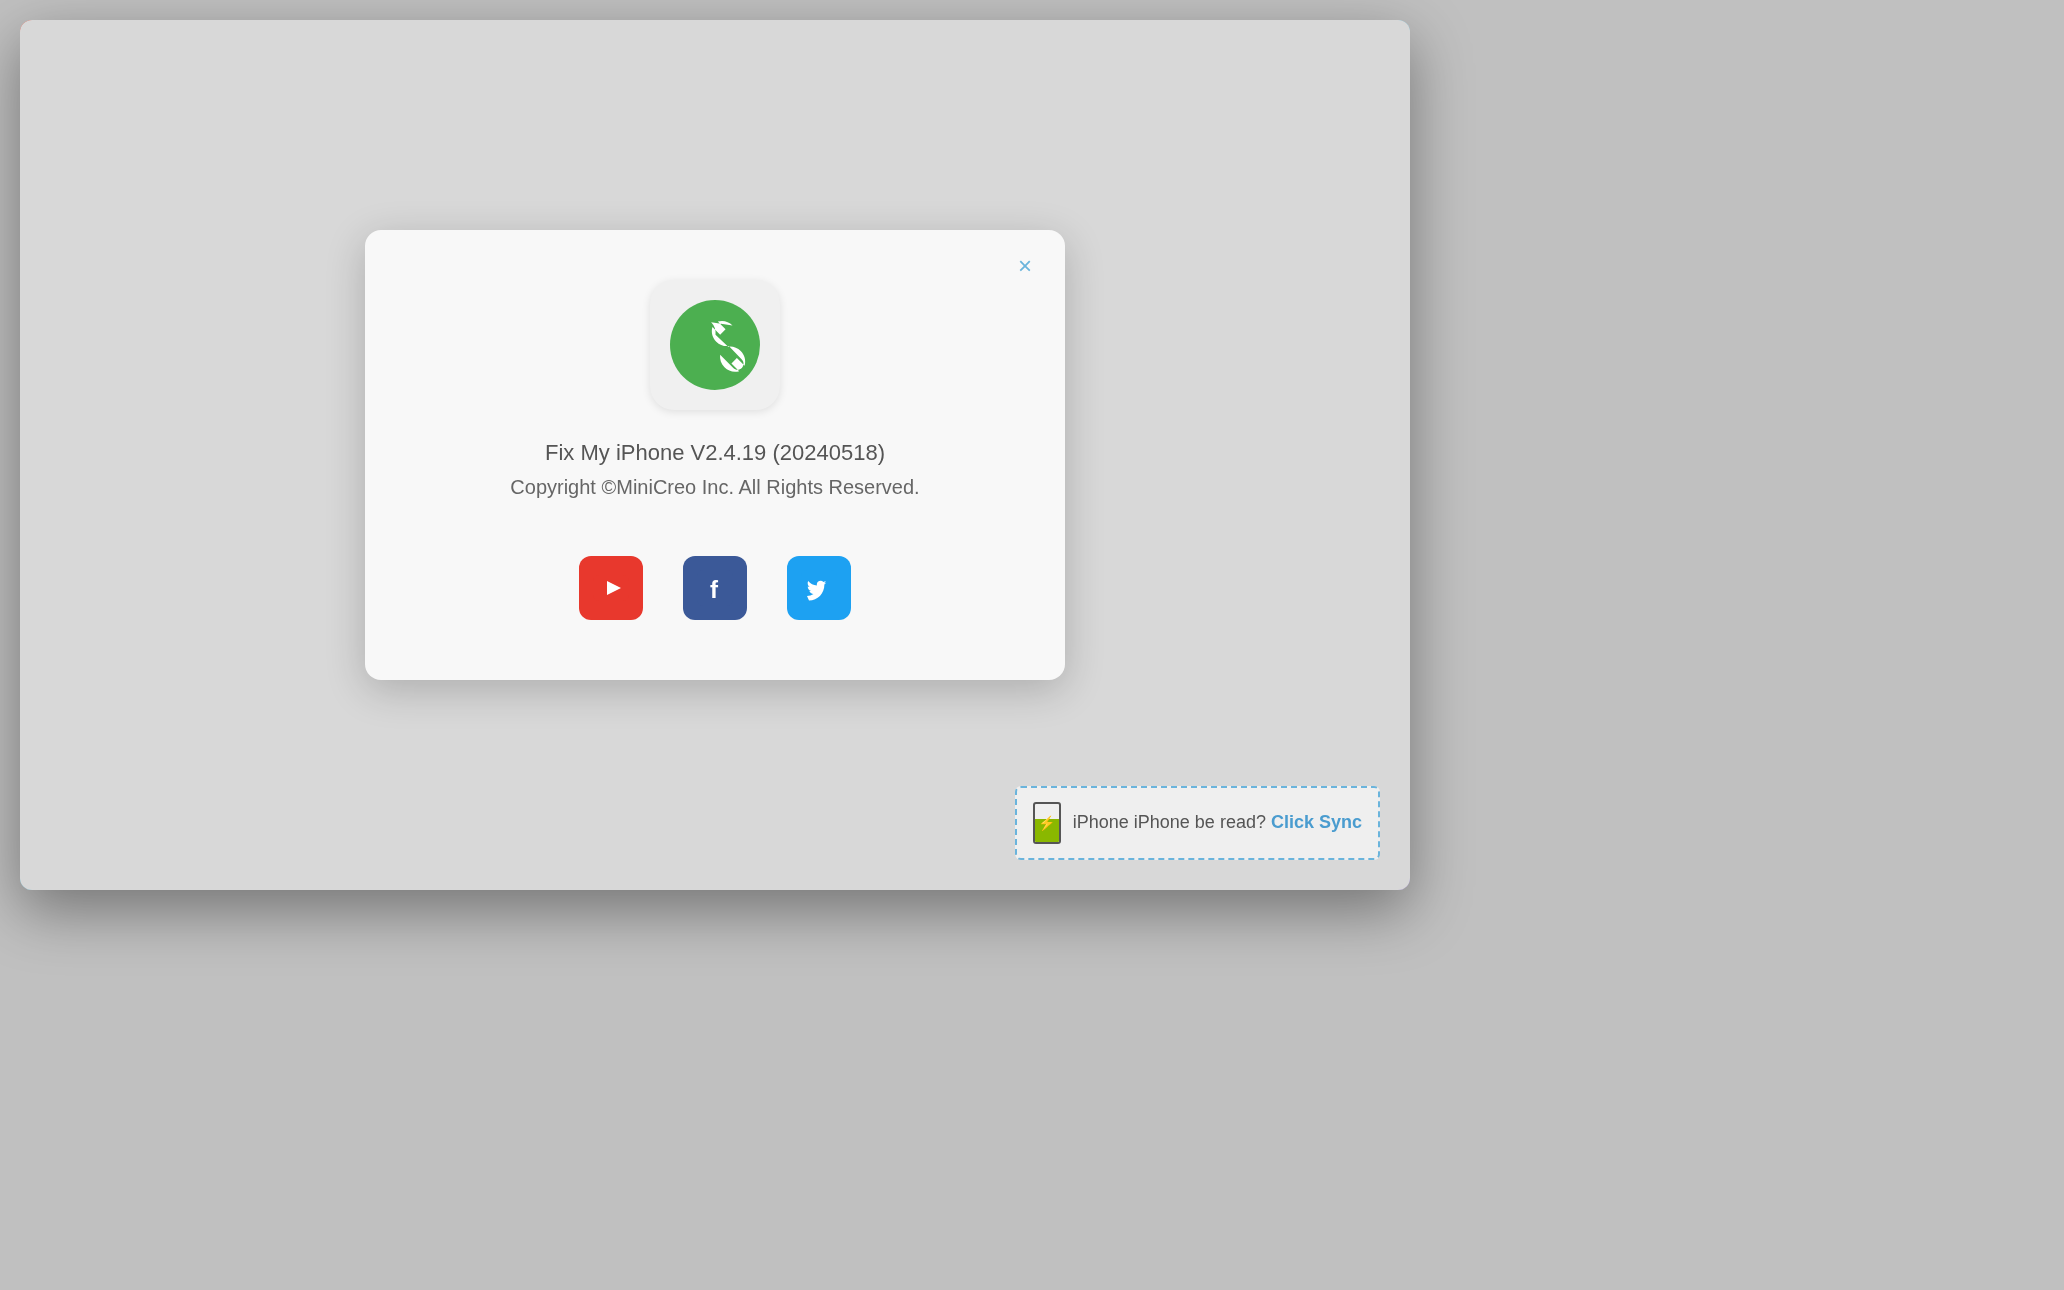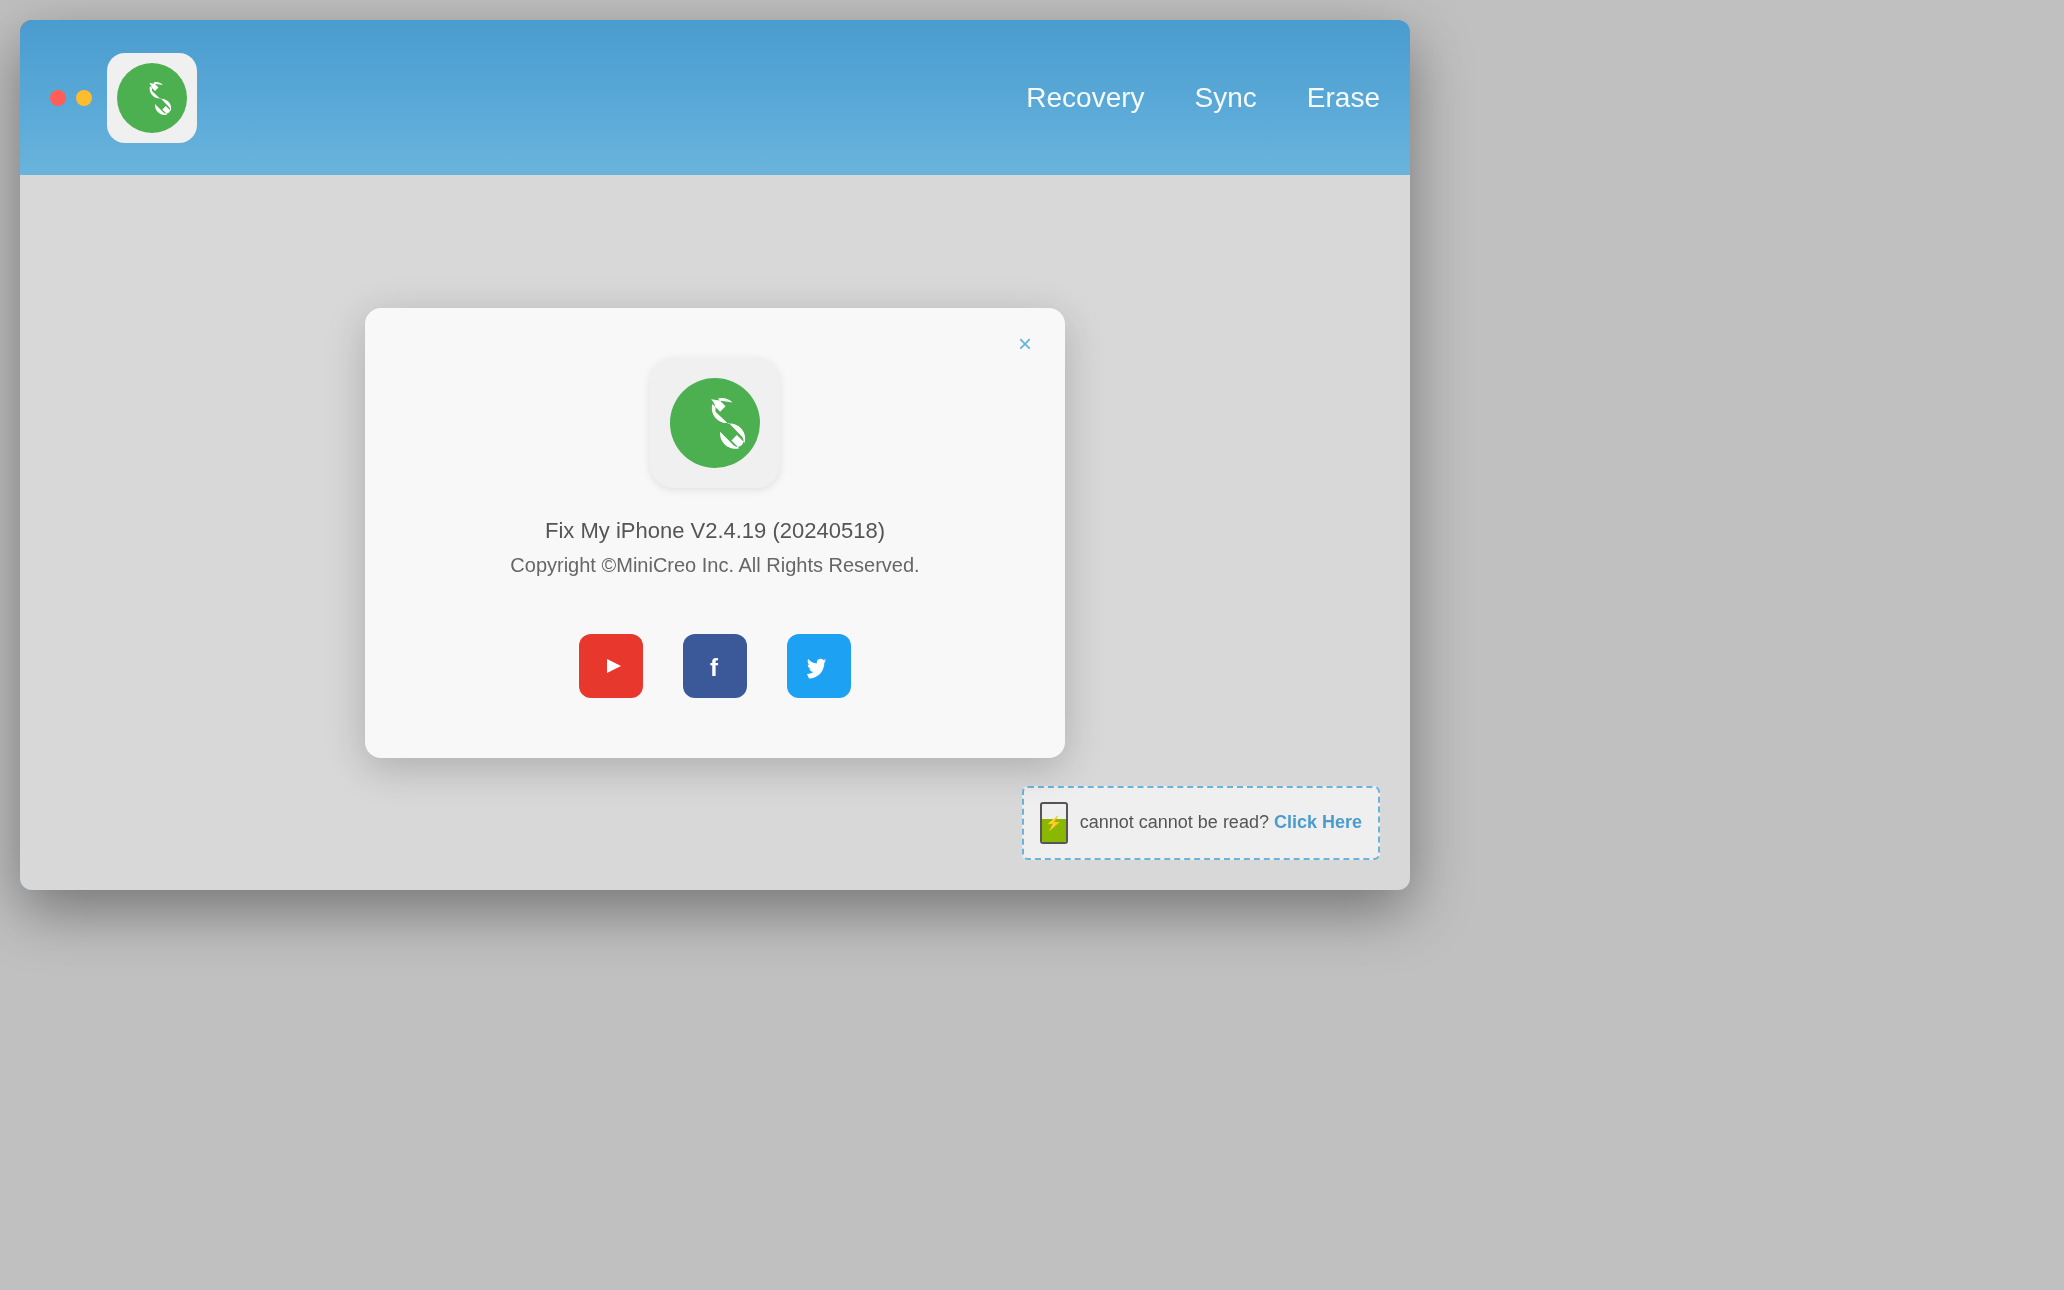--- a/index.html
+++ b/index.html
@@ -299,42 +299,20 @@
       justify-content: center;
     }
   </style>
 </head>
 <body>
 
 <div class="window">
 
   <div class="app-bg"></div>
 
-  <div class="titlebar">
-    <div class="window-controls">
-      <button class="win-btn close"></button>
-      <button class="win-btn minimize"></button>
-    </div>
-
-    <div class="app-icon-titlebar">
-      <div style="width:70px;height:70px;position:relative;">
-        <div class="wrench-circle">
-          <svg width="42" height="42" viewBox="0 0 42 42" fill="none">
-            <path d="M32 8c-2.5-2.5-6-3.5-9.5-2.5l5 5-3.5 3.5-5-5c-1 3.5 0 7 2.5 9.5 2.2 2.2 5.2 3.2 8.1 2.8L38 30c1.5 1.5 1.5 4 0 5.5-1.5 1.5-4 1.5-5.5 0L24 27c-0.4 2.9 0.6 5.9 2.8 8.1 2.5 2.5 6 3.5 9.5 2.5l-5-5 3.5-3.5 5 5c1-3.5 0-7-2.5-9.5-2.2-2.2-5.2-3.2-8.1-2.8L21 14c0.4-2.9-0.6-5.9-2.8-8.1z" fill="white"></path>
-          </svg>
-        </div>
-      </div>
-    </div>
-
-    <nav class="nav-links">
-      <span class="nav-link">Recovery</span>
-      <span class="nav-link">Sync</span>
-      <span class="nav-link">Erase</span>
-    </nav>
-  </div>
 
   <div class="main-content">
 
     <div class="bg-content">
       <svg width="400" height="300" viewBox="0 0 400 300">
         <ellipse cx="200" cy="150" rx="180" ry="130" fill="none" stroke="#888" stroke-width="1.5" stroke-dasharray="8,6"></ellipse>
         <circle cx="200" cy="150" r="40" fill="#aaa" opacity="0.5"></circle>
         <rect x="175" y="100" width="50" height="100" fill="#999" opacity="0.4" rx="5"></rect>
       </svg>
     </div>
@@ -382,18 +360,18 @@
       </div>
     </div>
 
     <div class="bottom-right-notification">
       <div class="battery-icon">
         <div class="battery-tip"></div>
         <div class="battery-fill"></div>
         <span class="battery-charge">⚡</span>
       </div>
       <div class="notification-text">
-        <span>cannot cannot be read?</span>
-        <span class="click-here">Click Here</span>
+        <span>iPhone iPhone be read?</span>
+        <span class="click-here">Click Sync</span>
       </div>
     </div>
   </div>
 </div>
 
 </body></html>

